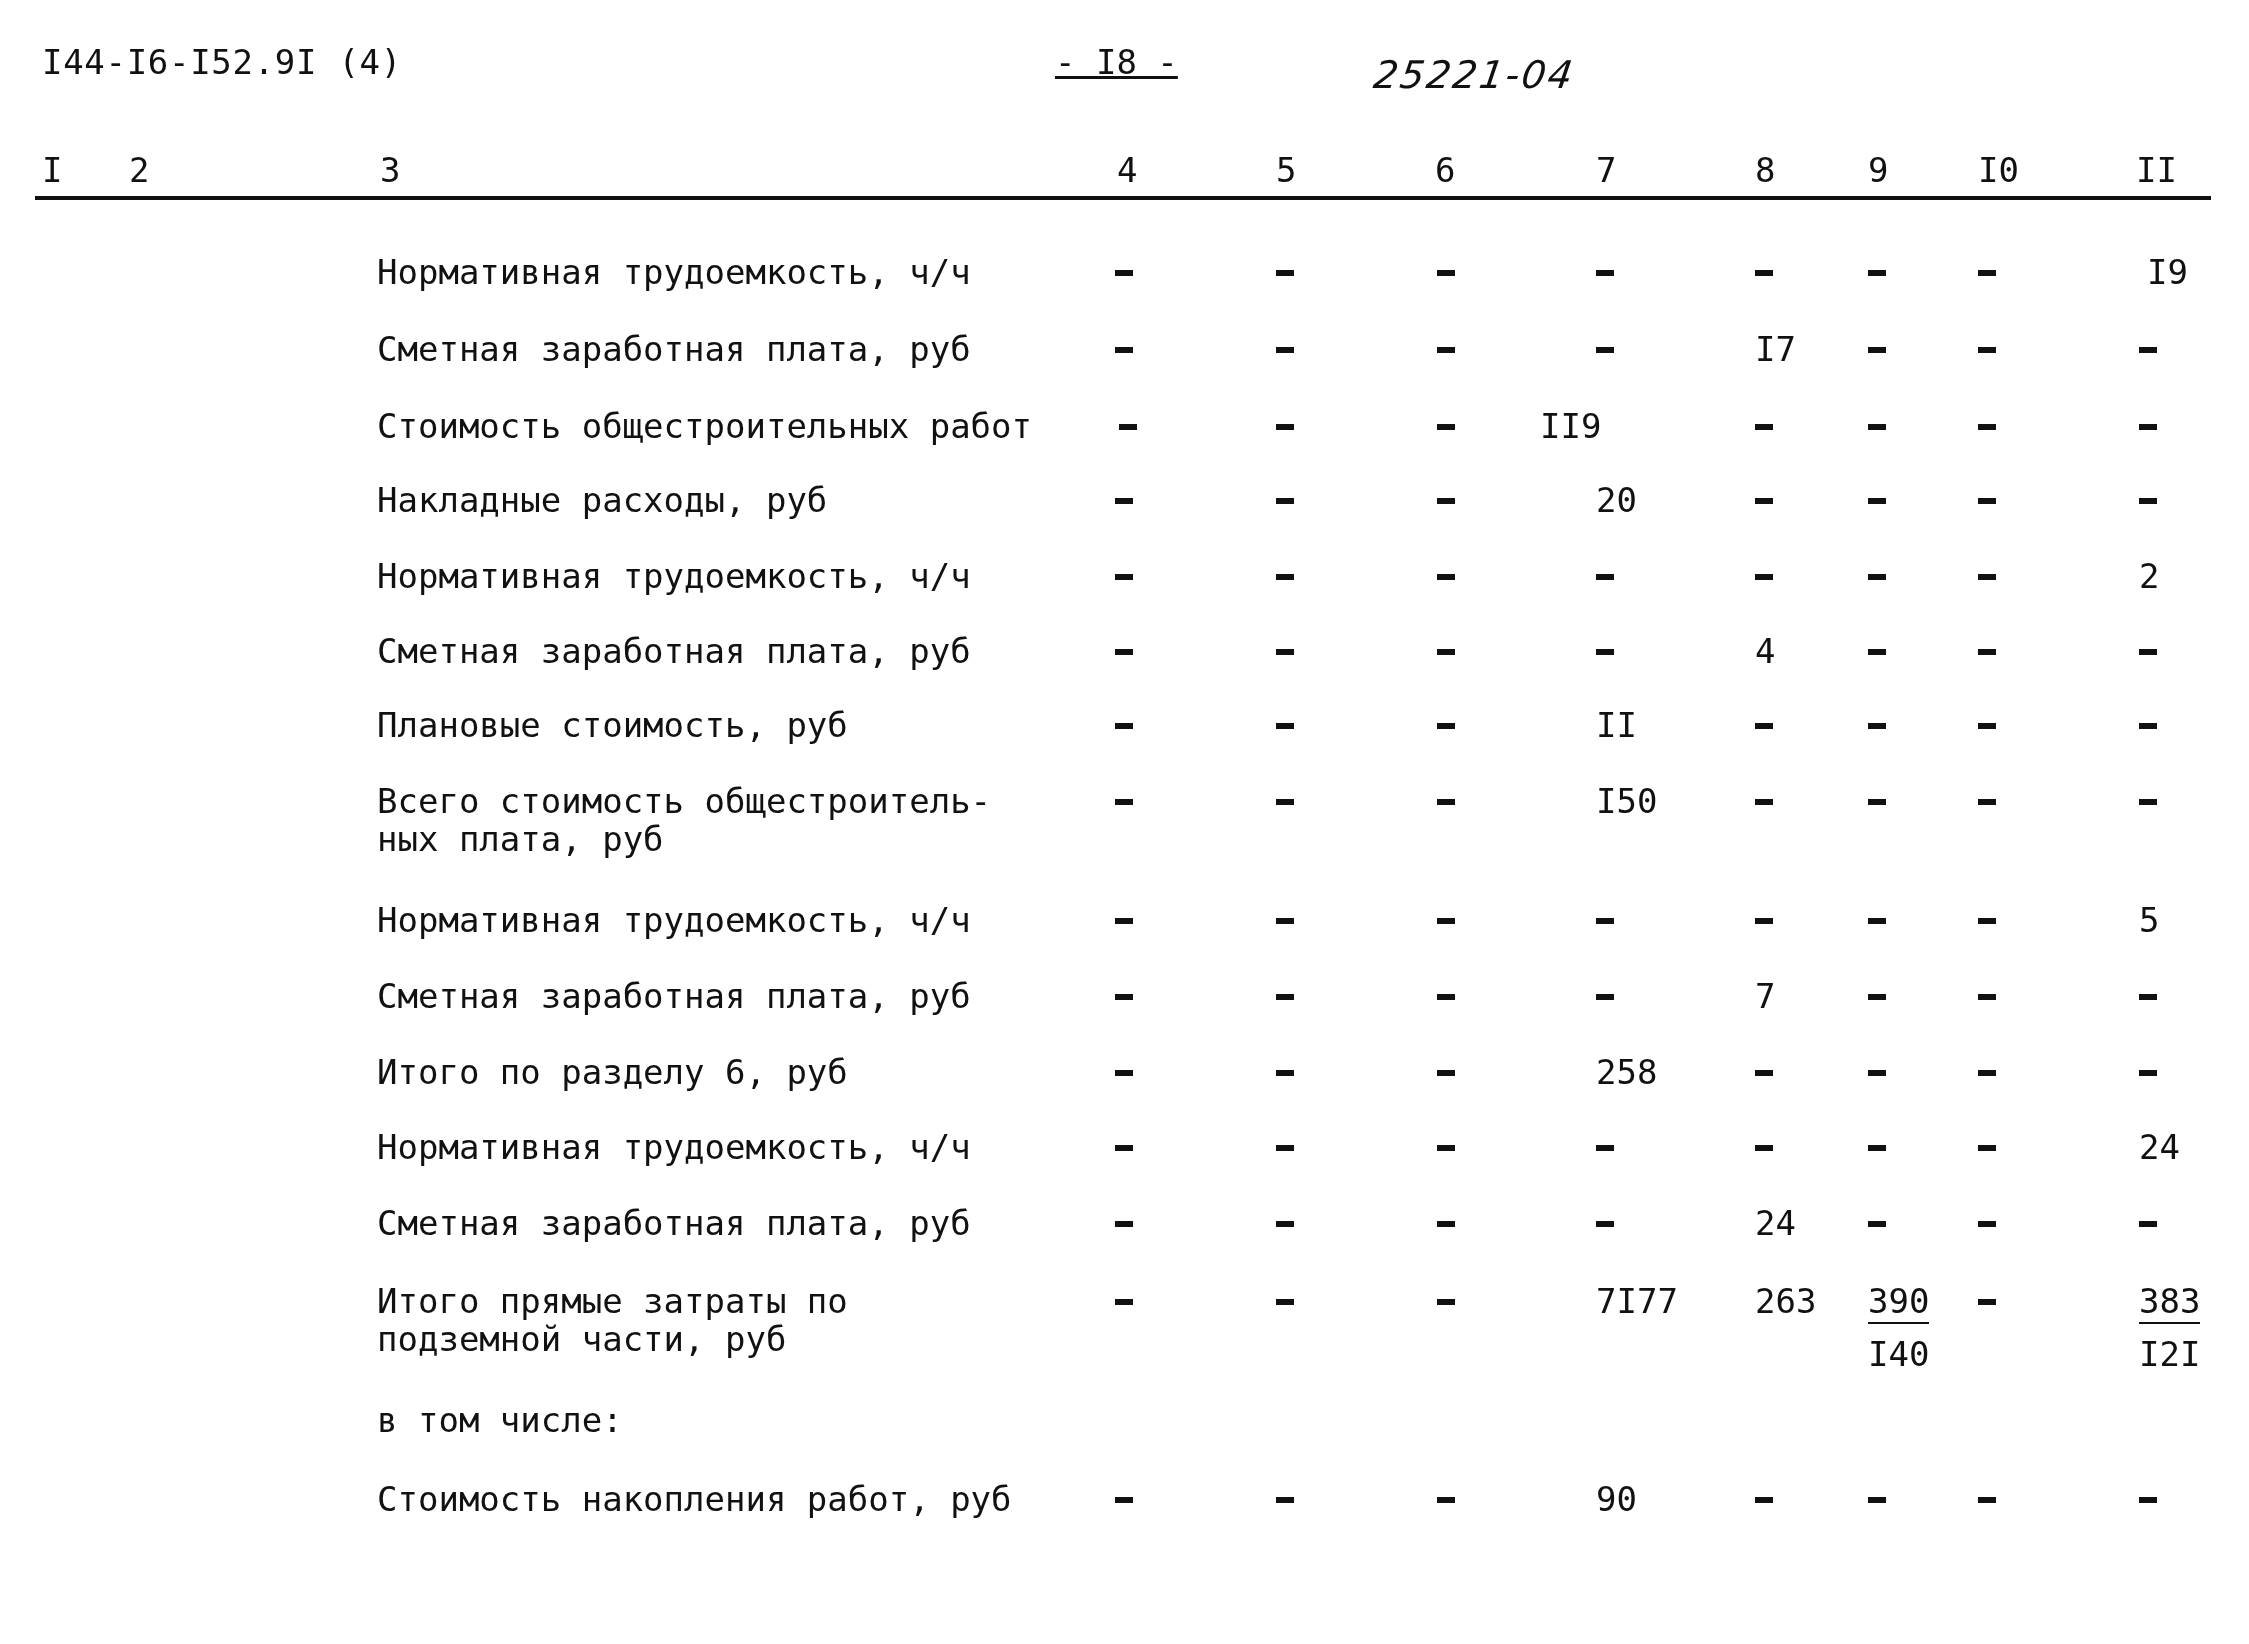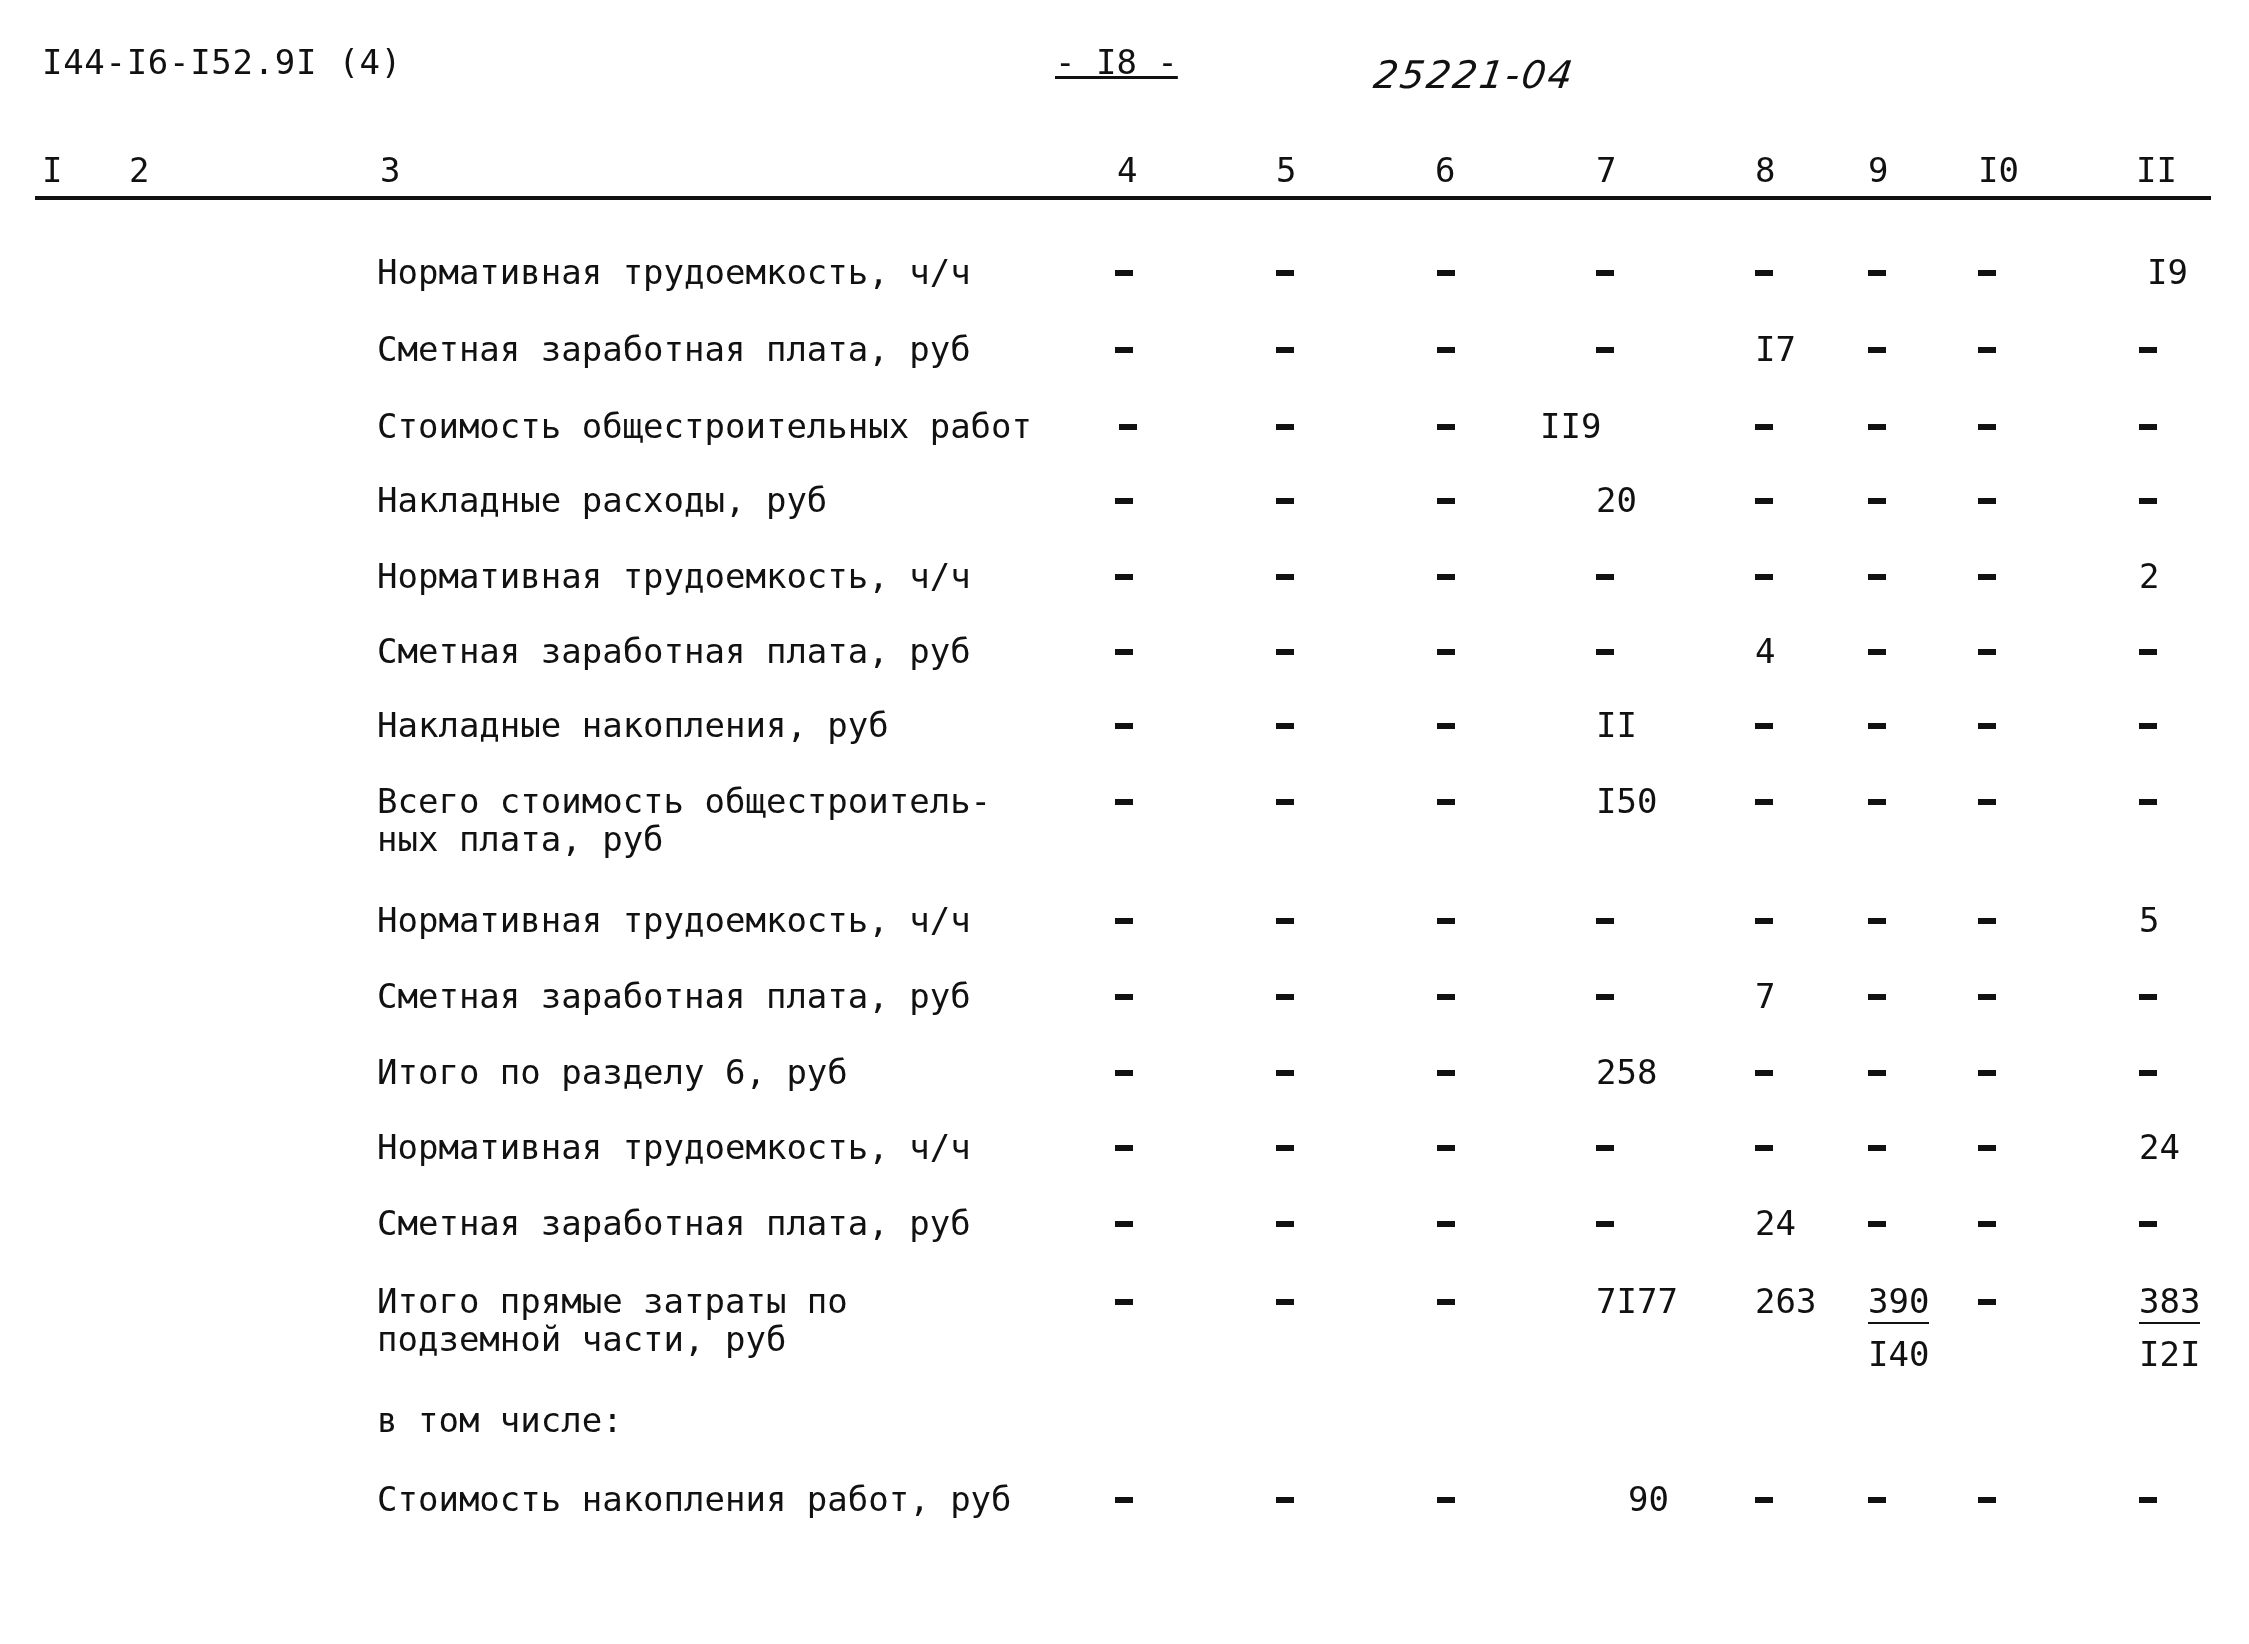--- a/index.html
+++ b/index.html
@@ -110,21 +110,21 @@
       <div class="cell" style="left: 1115px;"><span class="dash"></span></div>
       <div class="cell" style="left: 1276px;"><span class="dash"></span></div>
       <div class="cell" style="left: 1437px;"><span class="dash"></span></div>
       <div class="cell" style="left: 1596px;"><span class="dash"></span></div>
       <div class="cell" style="left: 1755px;">4</div>
       <div class="cell" style="left: 1868px;"><span class="dash"></span></div>
       <div class="cell" style="left: 1978px;"><span class="dash"></span></div>
       <div class="cell" style="left: 2139px;"><span class="dash"></span></div>
     </div>
     <div class="row" style="top: 706px;">
-      <div class="label">Накладные накопления, руб</div>
+      <div class="label">Плановые стоимость, руб</div>
       <div class="cell" style="left: 1115px;"><span class="dash"></span></div>
       <div class="cell" style="left: 1276px;"><span class="dash"></span></div>
       <div class="cell" style="left: 1437px;"><span class="dash"></span></div>
       <div class="cell" style="left: 1596px;">II</div>
       <div class="cell" style="left: 1755px;"><span class="dash"></span></div>
       <div class="cell" style="left: 1868px;"><span class="dash"></span></div>
       <div class="cell" style="left: 1978px;"><span class="dash"></span></div>
       <div class="cell" style="left: 2139px;"><span class="dash"></span></div>
     </div>
     <div class="row" style="top: 782px;">
@@ -207,20 +207,20 @@
       <div class="cell" style="left: 2139px;"><span class="frac"><span class="num">383</span><span class="den">I2I</span></span></div>
     </div>
     <div class="row" style="top: 1401px;">
       <div class="label">в том числе:</div>
     </div>
     <div class="row" style="top: 1480px;">
       <div class="label">Стоимость накопления работ, руб</div>
       <div class="cell" style="left: 1115px;"><span class="dash"></span></div>
       <div class="cell" style="left: 1276px;"><span class="dash"></span></div>
       <div class="cell" style="left: 1437px;"><span class="dash"></span></div>
-      <div class="cell" style="left: 1596px; margin-left: 32px;">90</div>
+      <div class="cell" style="left: 1596px;">90</div>
       <div class="cell" style="left: 1755px;"><span class="dash"></span></div>
       <div class="cell" style="left: 1868px;"><span class="dash"></span></div>
       <div class="cell" style="left: 1978px;"><span class="dash"></span></div>
       <div class="cell" style="left: 2139px;"><span class="dash"></span></div>
     </div>
   </div>
 
 
 </body></html>

